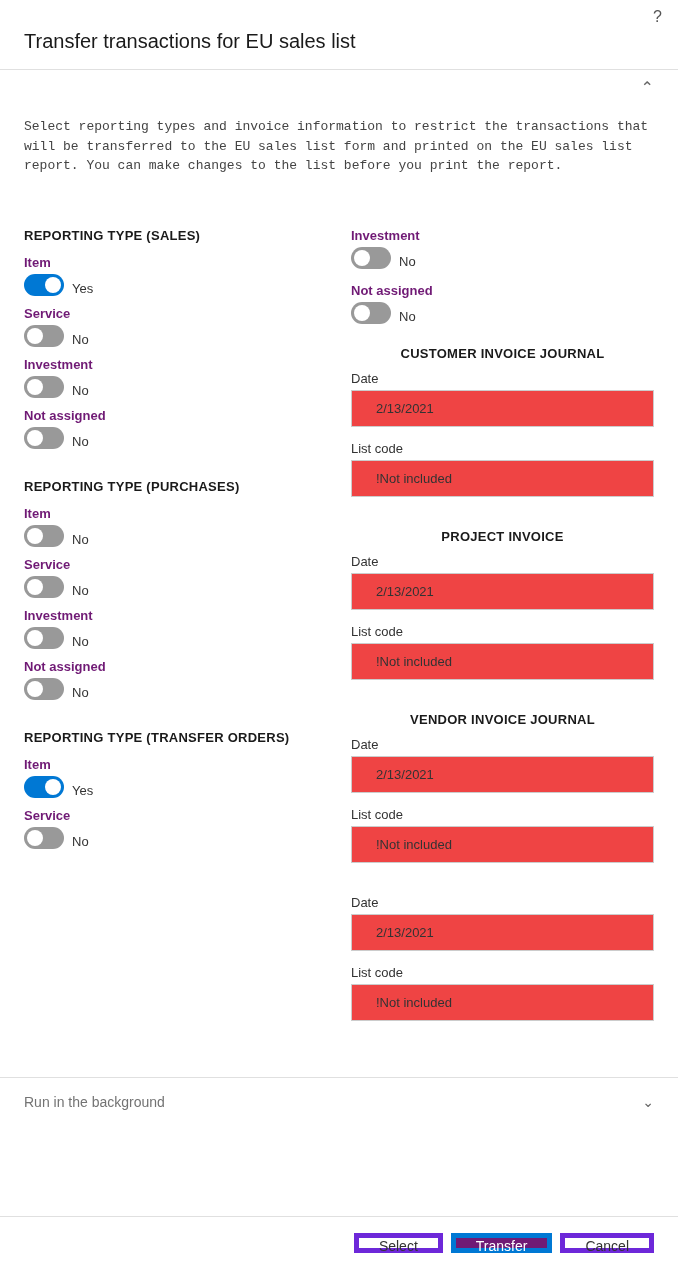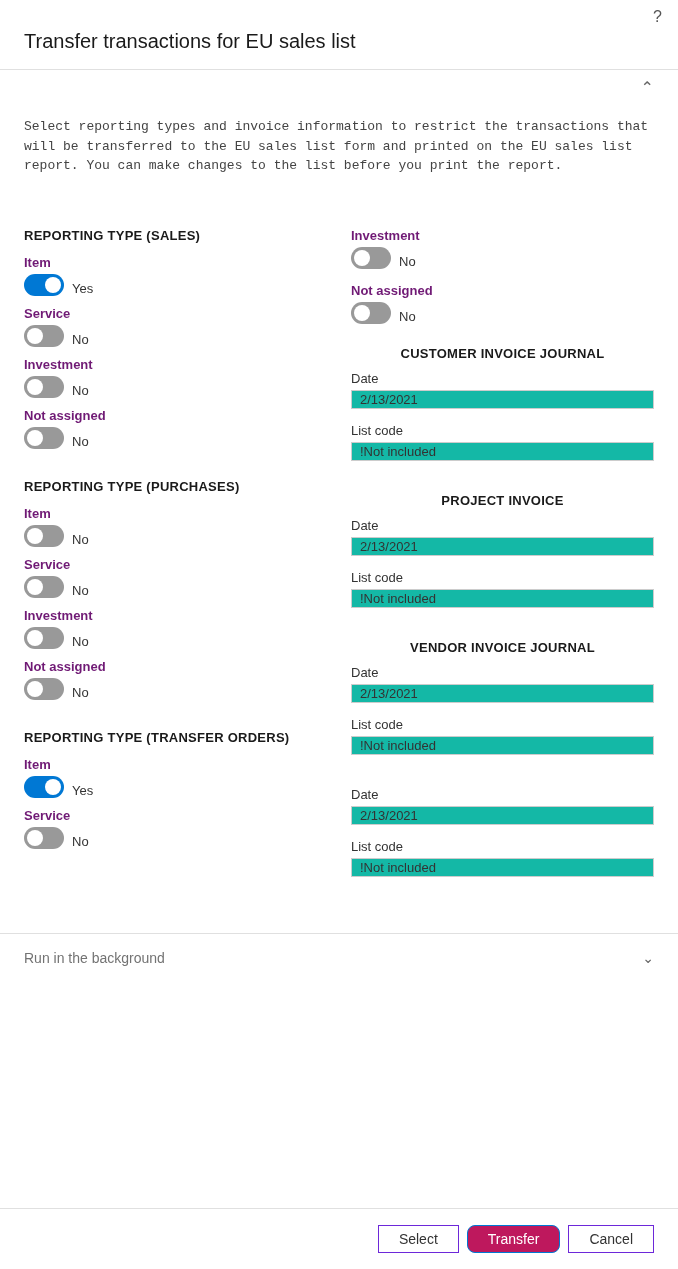--- a/index.html
+++ b/index.html
@@ -147,26 +147,26 @@
     }
 
     .field-label {
       font-size: 13px;
       color: #333;
       margin-bottom: 4px;
     }
 
     .field-input {
       width: 100%;
-      height: 19px;
+      height: 37px;
       border: 1px solid #ccc;
-      padding: 4px 8px;
+      padding: 4px 24px;
       font-size: 13px;
       color: #333;
-      background: #14b8a6;
+      background: #ef4444;
       outline: none;
     }
 
     .run-background-section {
       display: flex;
       justify-content: space-between;
       align-items: center;
       padding: 16px 24px;
       border-top: 1px solid #e0e0e0;
       cursor: pointer;
@@ -194,34 +194,33 @@
       width: 678px;
       display: flex;
       justify-content: flex-end;
       padding: 16px 24px;
       background: #fff;
       border-top: 1px solid #e0e0e0;
       gap: 8px;
     }
 
     .btn {
-      height: 28px;
+      height: 20px;
       padding: 0 20px;
       font-size: 14px;
       cursor: pointer;
-      border: 1px solid #6d28d9;
+      border: 5px solid #6d28d9;
       background: #fff;
       color: #333;
     }
 
     .btn-primary {
-      background: #be185d;
+      background: #701a75;
       color: #fff;
       border-color: #0078d4;
-      border-radius: 8px;
     }
 
     .right-col-inner {
       padding-top: 0;
     }
 
     .right-subsection {
       margin-bottom: 18px;
     }
 

